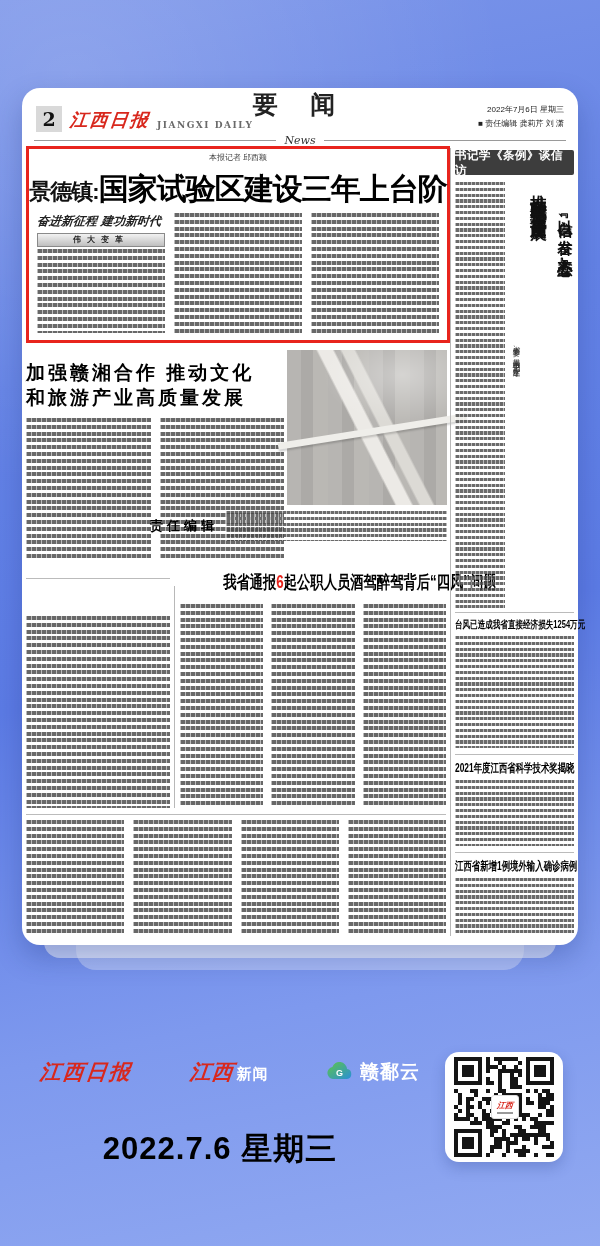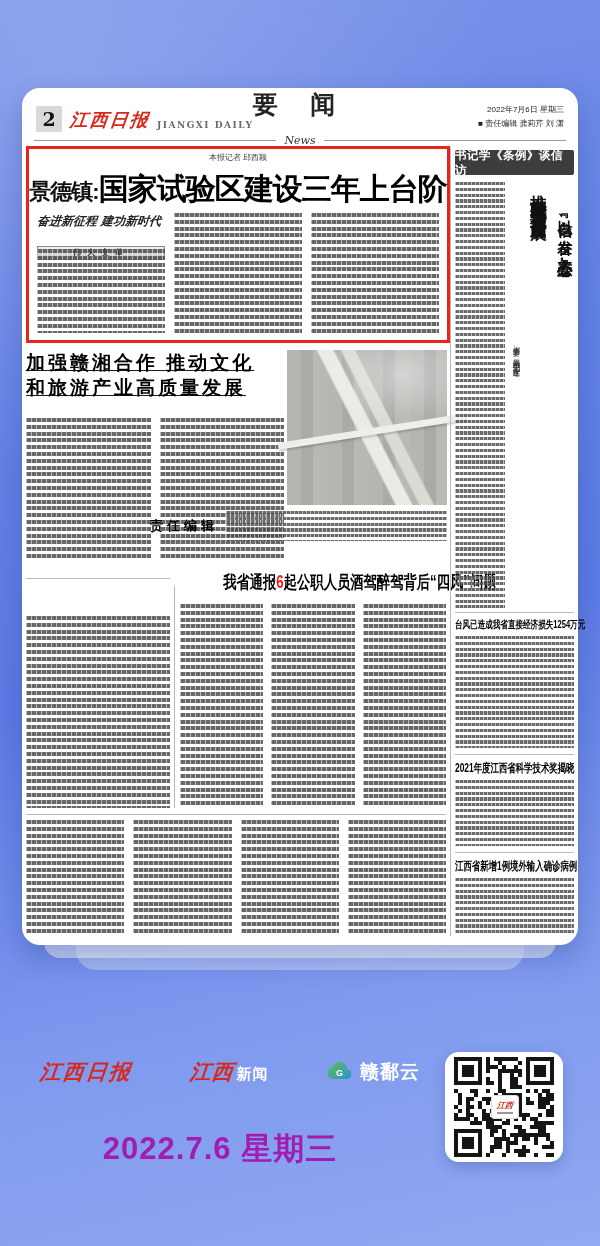--- a/index.html
+++ b/index.html
@@ -77,29 +77,29 @@
 
   <div class="abs" style="left:4px;top:58px;width:418px;height:191px;border:3px solid #e8241d;">
     <div style="text-align:center;font-size:8px;color:#444;margin-top:3px;">本报记者 邱西颖</div>
     <div style="margin-top:6px;display:flex;align-items:baseline;justify-content:center;white-space:nowrap;letter-spacing:-1px;">
       <span style="font-size:22px;font-weight:900;color:#111;">景德镇:</span>
       <span style="font-size:30px;font-weight:900;color:#000;">国家试验区建设三年上台阶</span>
     </div>
     <div style="position:absolute;left:8px;right:8px;top:64px;bottom:7px;display:flex;gap:9px;">
       <div style="flex:1;position:relative;">
         <div class="serif" style="font-style:italic;font-weight:900;font-size:12px;color:#222;white-space:nowrap;transform:skewX(-6deg);">奋进新征程 建功新时代</div>
-        <div style="margin-top:16px;height:12px;background:linear-gradient(#f2f2f2,#bfbfbf);border:1px solid #8a8a8a;font-size:8px;font-weight:700;letter-spacing:6px;text-align:center;line-height:12px;color:#222;">伟大变革</div>
+        <div style="margin-top:3px;height:12px;background:linear-gradient(#f2f2f2,#bfbfbf);border:1px solid #8a8a8a;font-size:8px;font-weight:700;letter-spacing:6px;text-align:center;line-height:12px;color:#222;">伟大变革</div>
         <div class="tx abs" style="left:0;right:0;top:36px;bottom:0;"></div>
       </div>
       <div class="tx" style="flex:1;"></div>
       <div class="tx" style="flex:1;"></div>
     </div>
   </div>
 
-  <div class="abs" style="left:4px;top:262px;width:258px;text-decoration:underline;">
+  <div class="abs" style="left:4px;top:272px;width:258px;">
     <div style="font-size:19px;font-weight:900;letter-spacing:3px;line-height:1.32;color:#000;">
       <div>加强赣湘合作 推动文化</div>
       <div>和旅游产业高质量发展</div>
     </div>
   </div>
   <div class="abs" style="left:4px;top:330px;width:258px;height:140px;display:flex;gap:9px;">
     <div class="tx" style="flex:1;"></div>
     <div class="tx" style="flex:1;"></div>
   </div>
 
@@ -175,21 +175,21 @@
           </linearGradient>
         </defs>
         <path d="M7 17a6 6 0 0 1-.6-11.9A7.5 7.5 0 0 1 21 7.1 5 5 0 0 1 21 17Z" fill="url(#cg)"></path>
         <text x="13.5" y="14" font-size="9" font-weight="bold" fill="#fff" text-anchor="middle" font-family="Liberation Sans, sans-serif">G</text>
       </svg>
     </span>
     <span style="color:#fff;font-size:19px;font-weight:900;letter-spacing:1px;">赣鄱云</span>
   </div>
 </div>
 
-<div class="abs" style="left:0;top:1128px;width:440px;text-align:center;color:#a21caf;font-size:31px;font-weight:700;letter-spacing:1px;">2022.7.6 星期三</div>
+<div class="abs" style="left:0;top:1128px;width:440px;text-align:center;color:#000000;font-size:31px;font-weight:700;letter-spacing:1px;">2022.7.6 星期三</div>
 
 <div class="abs" style="left:445px;top:1052px;width:118px;height:110px;background:#fff;border-radius:14px;box-shadow:0 6px 14px rgba(25,45,120,.22);display:flex;align-items:center;justify-content:center;">
   <div style="position:relative;width:100px;height:100px;">
     <div id="qr-holder" style="position:absolute;inset:0;"><svg xmlns="http://www.w3.org/2000/svg" width="100" height="100" viewBox="0 0 100 100">
           <rect x="32" y="0" width="4" height="4" fill="#151515"></rect>
           <rect x="40" y="0" width="4" height="4" fill="#151515"></rect>
           <rect x="44" y="0" width="4" height="4" fill="#151515"></rect>
           <rect x="48" y="0" width="4" height="4" fill="#151515"></rect>
           <rect x="52" y="0" width="4" height="4" fill="#151515"></rect>
           <rect x="56" y="0" width="4" height="4" fill="#151515"></rect>

